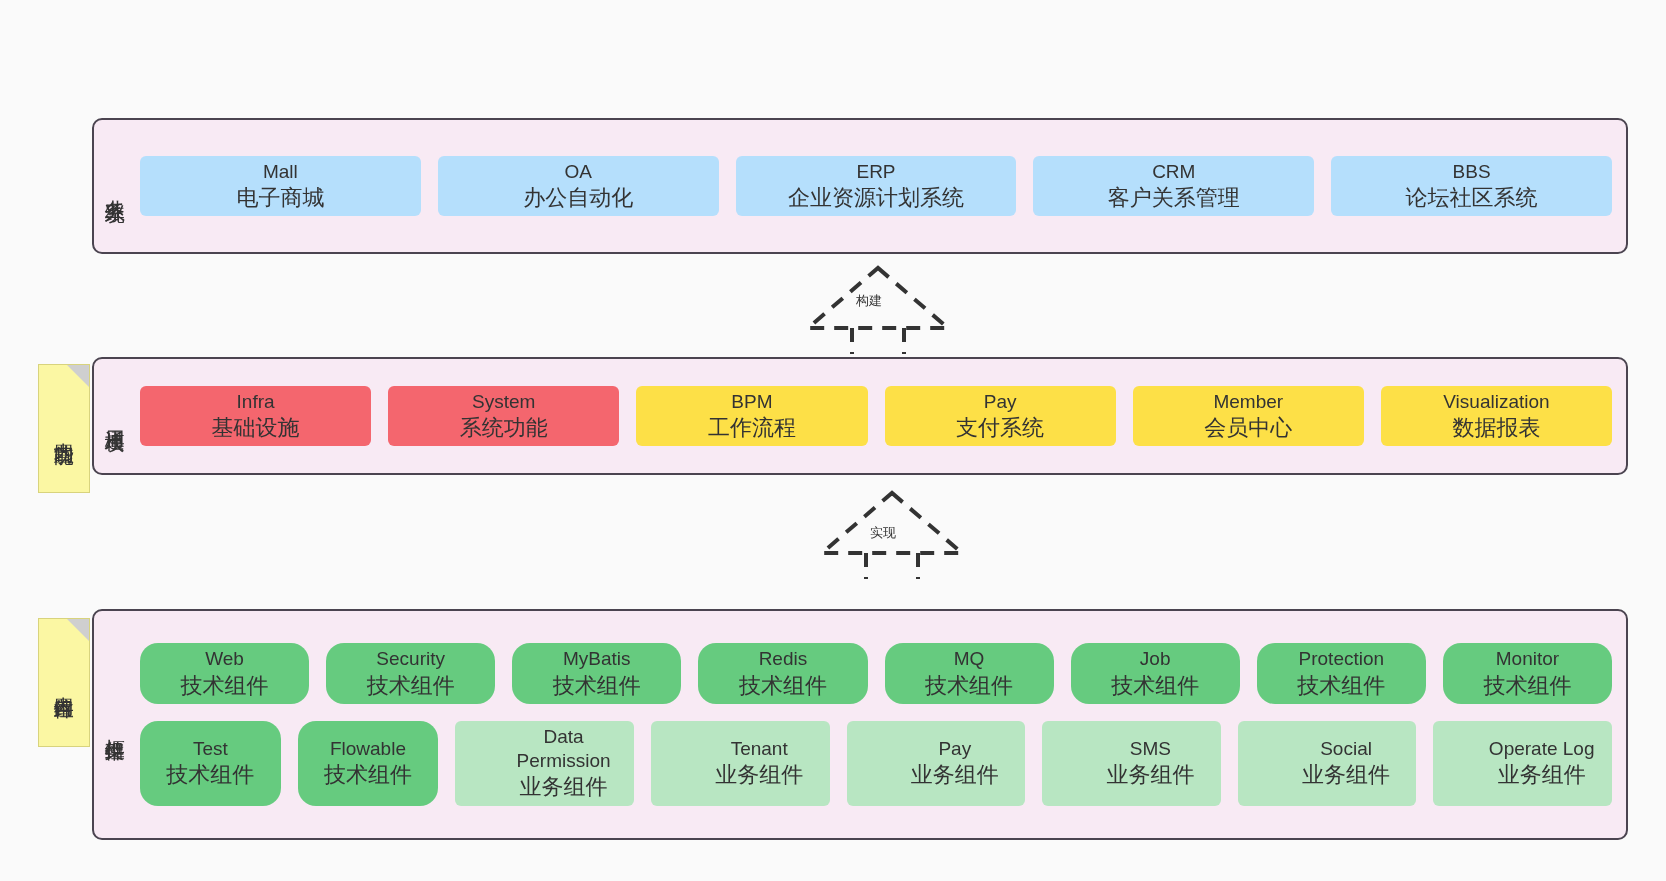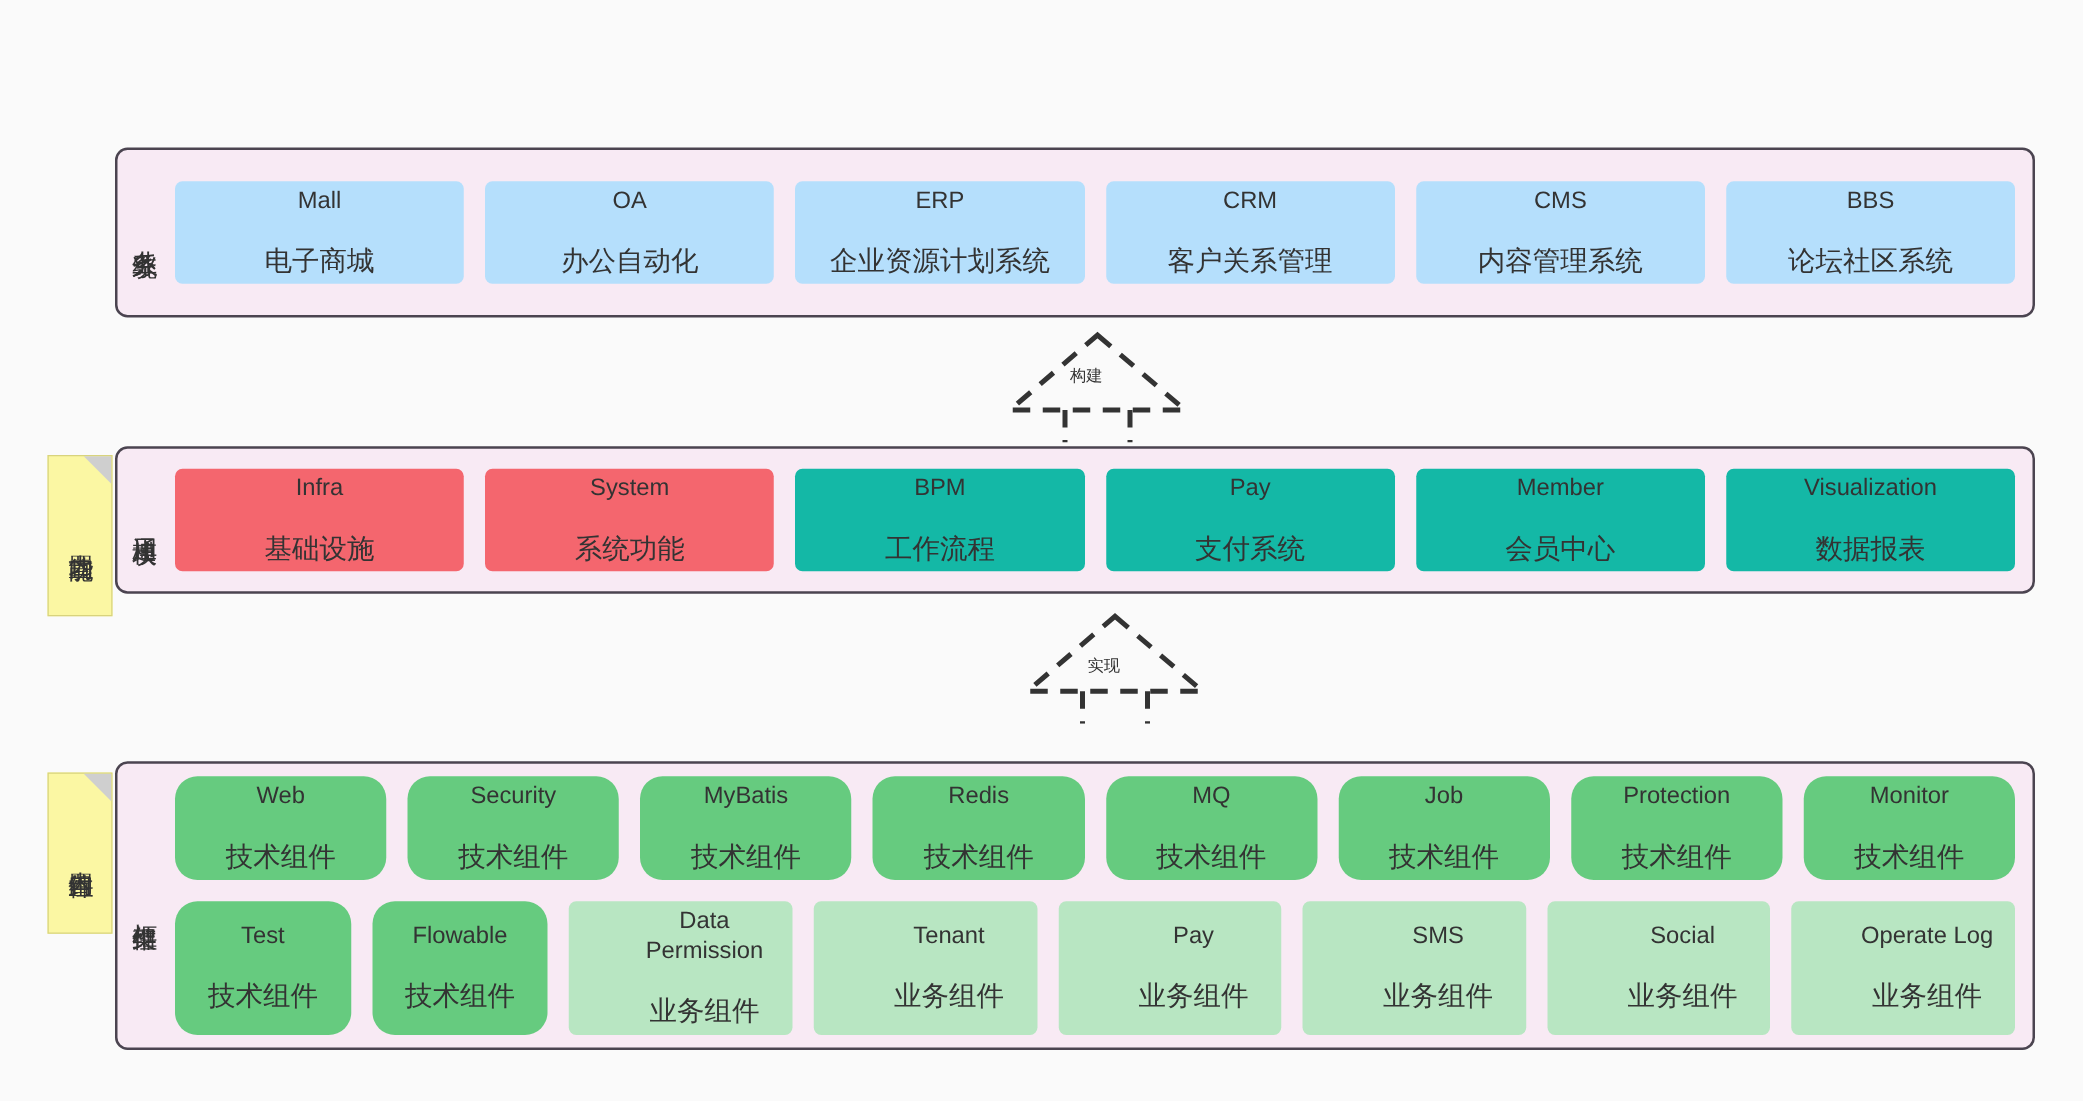--- a/index.html
+++ b/index.html
@@ -70,34 +70,33 @@
     flex: 1 1 0;
     box-sizing: border-box;
     border-radius: 6px;
     display: flex;
     flex-direction: column;
     align-items: center;
     justify-content: center;
     text-align: center;
     padding: 4px 6px;
     line-height: 1.28;
-    gap: 22px;
   }
   .node .t1 {
     font-size: 19px;
     color: #333333;
   }
   .node .t2 {
     font-size: 22px;
     color: #333333;
   }
 
   .n-blue      { background: #b5dffc; }
   .n-red       { background: #f4666e; }
-  .n-pink      { background: #14b8a6; }
+  .n-pink      { background: #fde047; }
   .n-green     { background: #66cb7f; border-radius: 18px; }
   .n-lightgreen{ background: #b8e6c2; padding-left: 44px; }
 
   
   .note {
     position: absolute;
     box-sizing: border-box;
     background: #fbf7a3;
     border: 1px solid #d8d37d;
     display: flex;
@@ -153,24 +152,20 @@
         </div>
         <div class="node n-blue">
           <span class="t1">ERP</span>
           <span class="t2">企业资源计划系统</span>
         </div>
         <div class="node n-blue">
           <span class="t1">CRM</span>
           <span class="t2">客户关系管理</span>
         </div>
         <div class="node n-blue">
-          <span class="t1">CMS</span>
-          <span class="t2">内容管理系统</span>
-        </div>
-        <div class="node n-blue">
           <span class="t1">BBS</span>
           <span class="t2">论坛社区系统</span>
         </div>
       </div>
     </div>
   </div>
 
   <div class="uml-arrow" style="left:800px; top:264px;">
     <svg width="156" height="90" viewBox="0 0 156 90">
 

